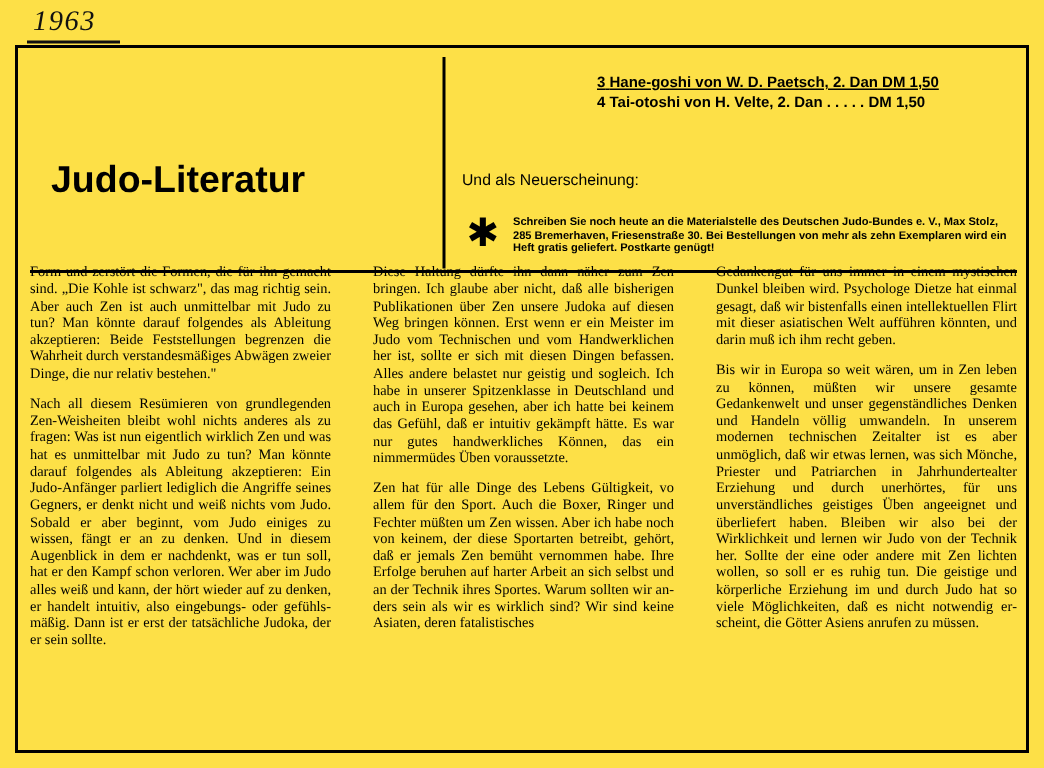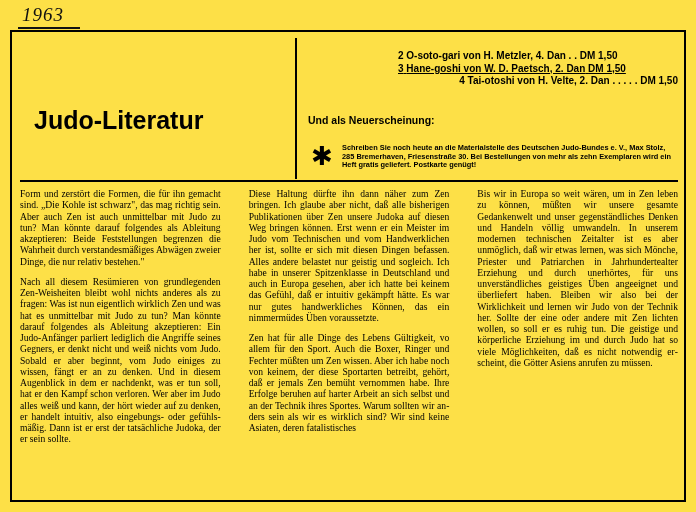--- a/index.html
+++ b/index.html
@@ -95,21 +95,21 @@
   }
   .series .lead {
     font-weight: bold;
   }
   .neu-head {
     position: absolute;
     left: 288px;
     top: 76px;
     font-family: "Liberation Sans", sans-serif;
     font-size: 10.5px;
-    font-weight: bold;
+    font-weight: normal;
   }
   .neu-item {
     position: absolute;
     left: 288px;
     top: 89px;
     font-family: "Liberation Sans", sans-serif;
     font-size: 10.5px;
     font-weight: bold;
     white-space: nowrap;
   }
@@ -137,21 +137,21 @@
     left: 8px;
     top: 148px;
     width: 658px;
     height: 2px;
     background: #000;
   }
   
   .cols {
     position: absolute;
     left: 8px;
-    top: 156px;
+    top: 144px;
     width: 658px;
     display: flex;
     gap: 28px;
   }
   .col {
     width: 211px;
     font-family: "Liberation Serif", serif;
     font-size: 9.6px;
     line-height: 11.25px;
     text-align: justify;
@@ -172,33 +172,27 @@
   <div class="year-underline"></div>
 
   <div class="frame">
     <div class="inner">
 
       <div class="top">
         <div class="title">Judo-Literatur</div>
         <div class="vrule"></div>
 
         <div class="series">
-          <div class="row" style="padding-left:90px;">
-            <span>2</span>
-            <span>O-soto-gari von H. Metzler, 4. Dan</span>
-            <span> . . </span>
-            <span>DM 1,50</span>
-          </div>
           <div class="row" style="padding-left:90px;text-decoration:underline;">
             <span>3</span>
             <span>Hane-goshi von W. D. Paetsch, 2. Dan</span>
             <span> </span>
             <span>DM 1,50</span>
           </div>
-          <div class="row" style="padding-left:90px;text-align:right;">
+          <div class="row" style="padding-left:90px;">
             <span>4</span>
             <span>Tai-otoshi von H. Velte, 2. Dan</span>
             <span> . . . . . </span>
             <span>DM 1,50</span>
           </div>
         </div>
 
         <div class="neu-head">Und als Neuerscheinung:</div>
 
         <div class="star">✱</div>
@@ -210,19 +204,20 @@
       <div class="cols">
         <div class="col">
           <p>Form und zerstört die Formen, die für ihn gemacht sind. „Die Kohle ist schwarz", das mag richtig sein. Aber auch Zen ist auch unmittelbar mit Judo zu tun? Man könnte darauf folgendes als Ableitung akzeptieren: Beide Feststellungen begrenzen die Wahrheit durch verstandes­mäßiges Abwägen zweier Dinge, die nur relativ bestehen."</p>
           <p>Nach all diesem Resümieren von grund­legenden Zen-Weisheiten bleibt wohl nichts anderes als zu fragen: Was ist nun eigentlich wirklich Zen und was hat es unmittelbar mit Judo zu tun? Man könnte darauf folgendes als Ableitung akzeptieren: Ein Judo-Anfänger parliert lediglich die An­griffe seines Gegners, er denkt nicht und weiß nichts vom Judo. Sobald er aber be­ginnt, vom Judo einiges zu wissen, fängt er an zu denken. Und in diesem Augen­blick in dem er nachdenkt, was er tun soll, hat er den Kampf schon verloren. Wer aber im Judo alles weiß und kann, der hört wieder auf zu denken, er handelt intuitiv, also eingebungs- oder gefühls­mäßig. Dann ist er erst der tatsächliche Judoka, der er sein sollte.</p>
         </div>
         <div class="col">
           <p>Diese Haltung dürfte ihn dann näher zum Zen bringen. Ich glaube aber nicht, daß alle bisherigen Publikationen über Zen un­sere Judoka auf diesen Weg bringen kön­nen. Erst wenn er ein Meister im Judo vom Technischen und vom Handwerkli­chen her ist, sollte er sich mit diesen Dingen befassen. Alles andere belastet nur geistig und sogleich. Ich habe in unserer Spitzenklasse in Deutschland und auch in Europa gesehen, aber ich hatte bei keinem das Gefühl, daß er intuitiv gekämpft hätte. Es war nur gutes handwerkliches Kön­nen, das ein nimmermüdes Üben voraus­setzte.</p>
           <p>Zen hat für alle Dinge des Lebens Gültig­keit, vo allem für den Sport. Auch die Boxer, Ringer und Fechter müßten um Zen wissen. Aber ich habe noch von kei­nem, der diese Sportarten betreibt, ge­hört, daß er jemals Zen bemüht vernom­men habe. Ihre Erfolge beruhen auf har­ter Arbeit an sich selbst und an der Tech­nik ihres Sportes. Warum sollten wir an­ders sein als wir es wirklich sind? Wir sind keine Asiaten, deren fatalistisches</p>
         </div>
         <div class="col">
+          <p>Gedankengut für uns immer in einem my­stischen Dunkel bleiben wird. Psychologe Dietze hat einmal gesagt, daß wir bisten­falls einen intellektuellen Flirt mit die­ser asiatischen Welt aufführen könnten, und darin muß ich ihm recht geben.</p>
           <p>Bis wir in Europa so weit wären, um in Zen leben zu können, müßten wir unsere gesamte Gedankenwelt und unser gegen­ständliches Denken und Handeln völlig umwandeln. In unserem modernen tech­nischen Zeitalter ist es aber unmöglich, daß wir etwas lernen, was sich Mönche, Priester und Patriarchen in Jahrhunderte­alter Erziehung und durch unerhörtes, für uns unverständliches geistiges Üben angeeig­net und überliefert haben. Bleiben wir also bei der Wirklichkeit und lernen wir Judo von der Technik her. Sollte der eine oder andere mit Zen lichten wollen, so soll er es ruhig tun. Die geistige und körperliche Erziehung im und durch Judo hat so viele Möglichkeiten, daß es nicht notwendig er­scheint, die Götter Asiens anrufen zu müssen.</p>
         </div>
       </div>
 
     </div>
   </div>
 </div>
 
 </body></html>

